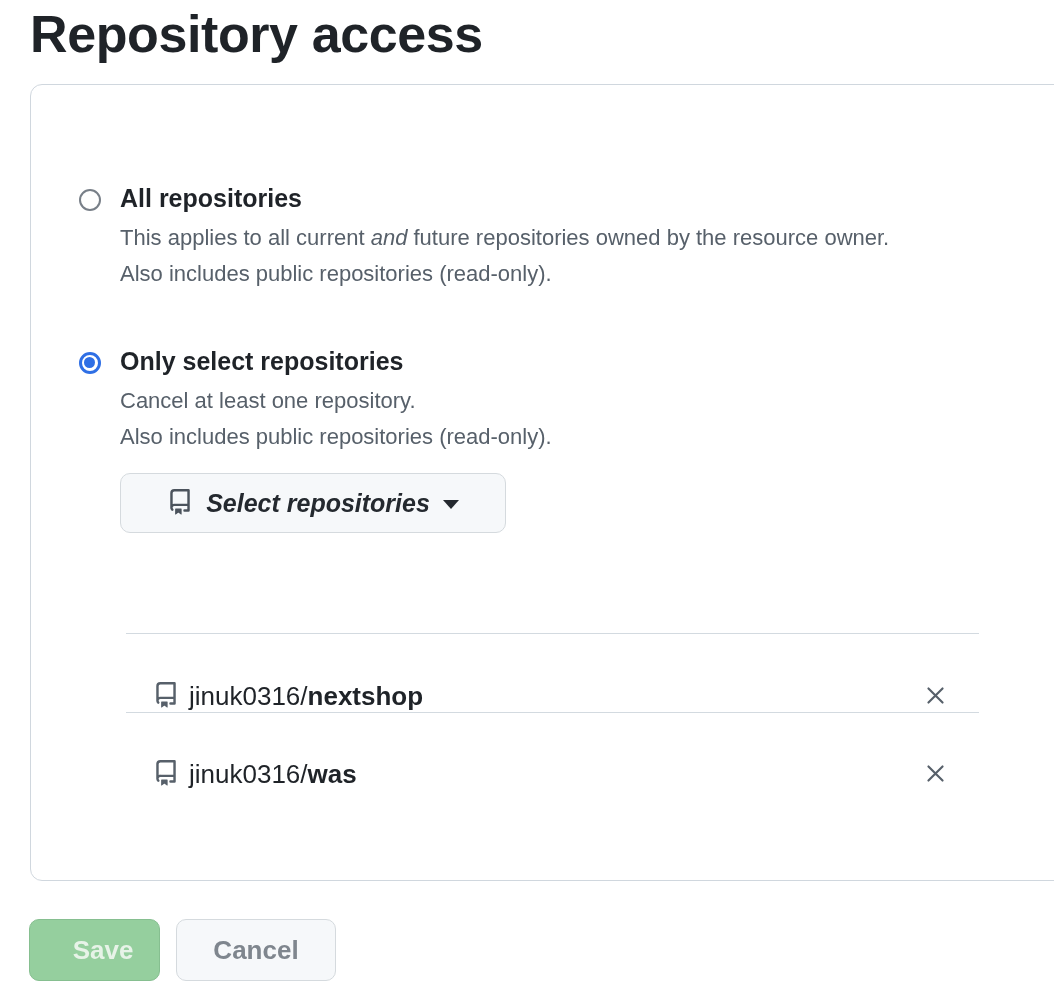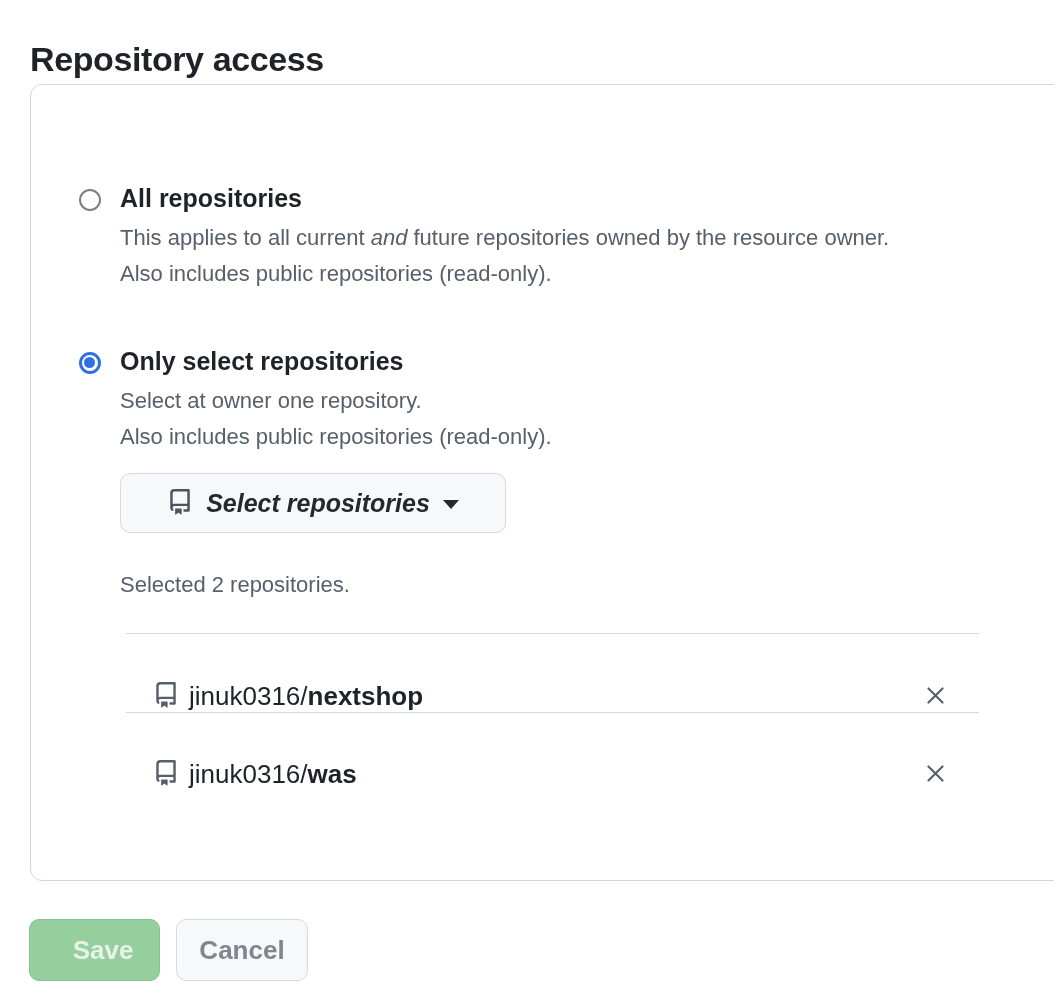--- a/index.html
+++ b/index.html
@@ -15,21 +15,21 @@
     --save-text:#e7f3e8;
     --cancel-text:#7f868e;
   }
   *{margin:0;padding:0;box-sizing:border-box;}
   html,body{width:1054px;height:1000px;overflow:hidden;background:#ffffff;
     font-family:"Liberation Sans","DejaVu Sans",sans-serif;color:var(--text-dark);}
   body{position:relative;}
 
   .page-title{
     position:absolute;left:30px;top:4px;
-    font-size:34px;font-weight:600;letter-spacing:-0.4px;color:var(--text-dark);margin-top:36px;
+    font-size:52px;font-weight:600;letter-spacing:-0.4px;color:var(--text-dark);
   }
 
   .card{
     position:absolute;left:30px;top:84px;width:1076px;height:797px;
     background:#fff;border:1.5px solid var(--card-border);border-radius:12px;
   }
 
   
   .radio{
     position:absolute;width:22px;height:22px;border-radius:50%;cursor:pointer;background:#fff;
@@ -100,21 +100,21 @@
 
   
   .save-btn{
     position:absolute;left:29px;top:919px;width:131px;height:62px;
     background:var(--save-bg);border:1.5px solid var(--save-border);border-radius:10px;
     font-family:inherit;font-size:26px;font-weight:700;color:var(--save-text);
     cursor:default;
     padding-left:17px;
   }
   .cancel-btn{
-    position:absolute;left:176px;top:919px;width:132px;height:62px;
+    position:absolute;left:176px;top:919px;width:160px;height:62px;
     background:var(--btn-bg);border:1.5px solid var(--btn-border);border-radius:10px;
     font-family:inherit;font-size:26px;font-weight:700;color:var(--cancel-text);
     cursor:pointer;
   }
 </style>
 </head>
 <body>
 
 <h1 class="page-title">Repository access</h1>
 
@@ -123,35 +123,34 @@
   <div class="radio unchecked radio-all" role="radio" aria-checked="false"></div>
   <div class="option-label label-all">All repositories</div>
   <div class="option-desc desc-all">
     <span>This applies to all current </span><em>and</em><span> future repositories owned by the resource owner.</span><br>
     <span>Also includes public repositories (read-only).</span>
   </div>
 
   <div class="radio checked radio-only" role="radio" aria-checked="true"></div>
   <div class="option-label label-only">Only select repositories</div>
   <div class="option-desc desc-only">
-    <span>Select at owner one repository.</span><br>
+    <span>Cancel at least one repository.</span><br>
     <span>Also includes public repositories (read-only).</span>
   </div>
 
   <button class="select-repos-btn">
     <span class="icon-repo">
       <svg viewBox="0 0 16 16" width="26" height="26" fill="#4b535c" aria-hidden="true">
         <path d="M2 2.5A2.5 2.5 0 0 1 4.5 0h8.75a.75.75 0 0 1 .75.75v12.5a.75.75 0 0 1-.75.75h-2.5a.75.75 0 0 1 0-1.5h1.75v-2h-8a1 1 0 0 0-.714 1.7.75.75 0 1 1-1.072 1.05A2.495 2.495 0 0 1 2 11.5Zm10.5-1h-8a1 1 0 0 0-1 1v6.708A2.486 2.486 0 0 1 4.5 9h8ZM5 12.25a.25.25 0 0 1 .25-.25h3.5a.25.25 0 0 1 .25.25v3.25a.25.25 0 0 1-.4.2l-1.45-1.087a.249.249 0 0 0-.3 0L5.4 15.7a.25.25 0 0 1-.4-.2Z"></path>
       </svg>
     </span>
     <span class="btn-label">Select repositories</span>
     <span class="caret"></span>
   </button>
 
-  <div class="summary">Selected 2 repositories.</div>
 
   <div class="repo-list">
 
     <div class="repo-row">
       <span class="icon-repo">
         <svg viewBox="0 0 16 16" width="26" height="26" fill="#57606a" aria-hidden="true">
           <path d="M2 2.5A2.5 2.5 0 0 1 4.5 0h8.75a.75.75 0 0 1 .75.75v12.5a.75.75 0 0 1-.75.75h-2.5a.75.75 0 0 1 0-1.5h1.75v-2h-8a1 1 0 0 0-.714 1.7.75.75 0 1 1-1.072 1.05A2.495 2.495 0 0 1 2 11.5Zm10.5-1h-8a1 1 0 0 0-1 1v6.708A2.486 2.486 0 0 1 4.5 9h8ZM5 12.25a.25.25 0 0 1 .25-.25h3.5a.25.25 0 0 1 .25.25v3.25a.25.25 0 0 1-.4.2l-1.45-1.087a.249.249 0 0 0-.3 0L5.4 15.7a.25.25 0 0 1-.4-.2Z"></path>
         </svg>
       </span>
       <span class="repo-name"><span class="owner">jinuk0316/</span><span class="name">nextshop</span></span>

